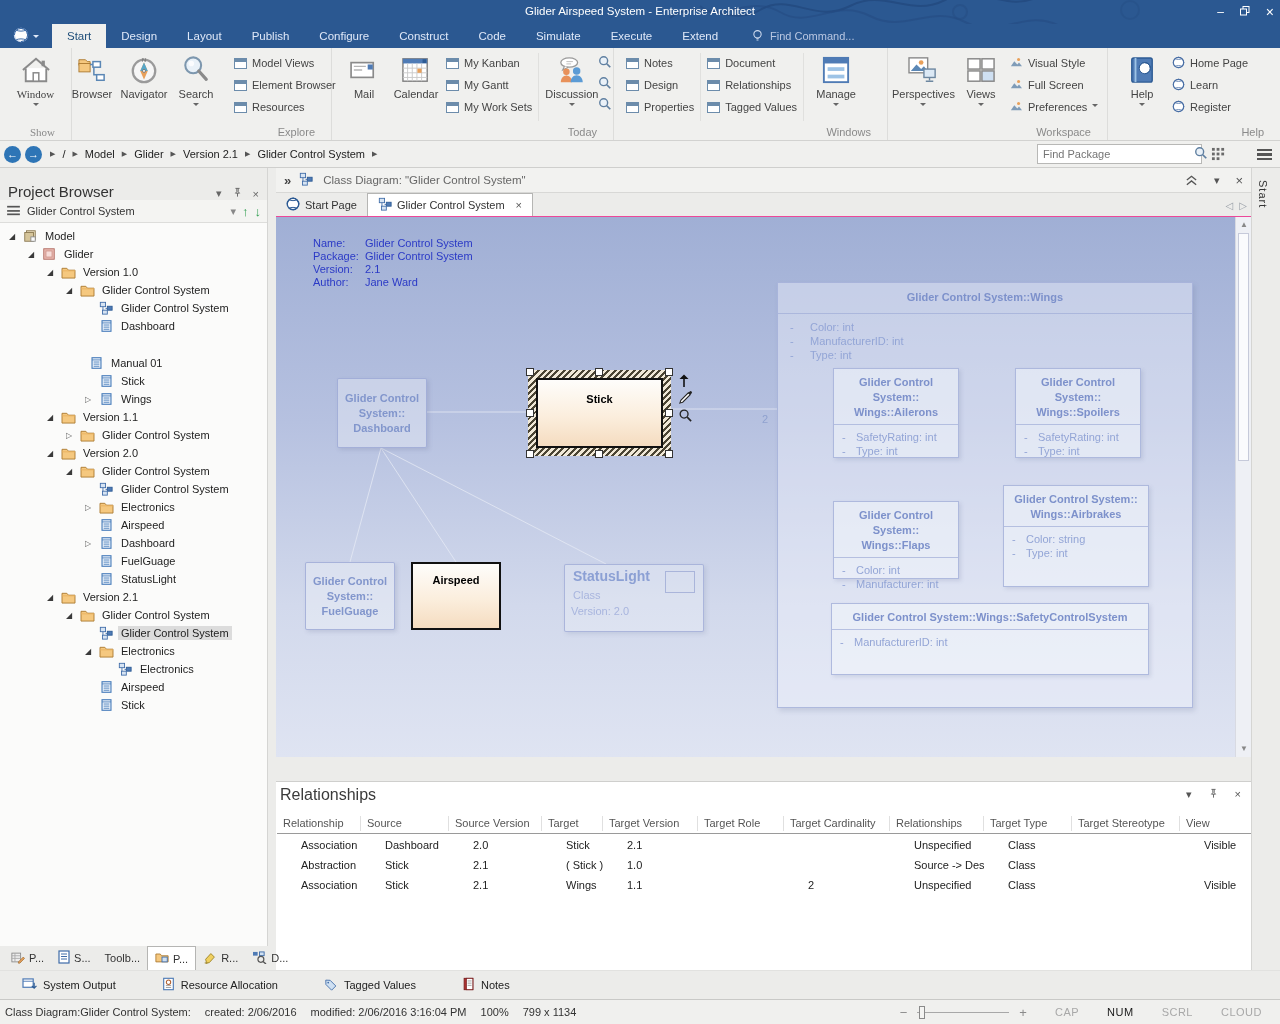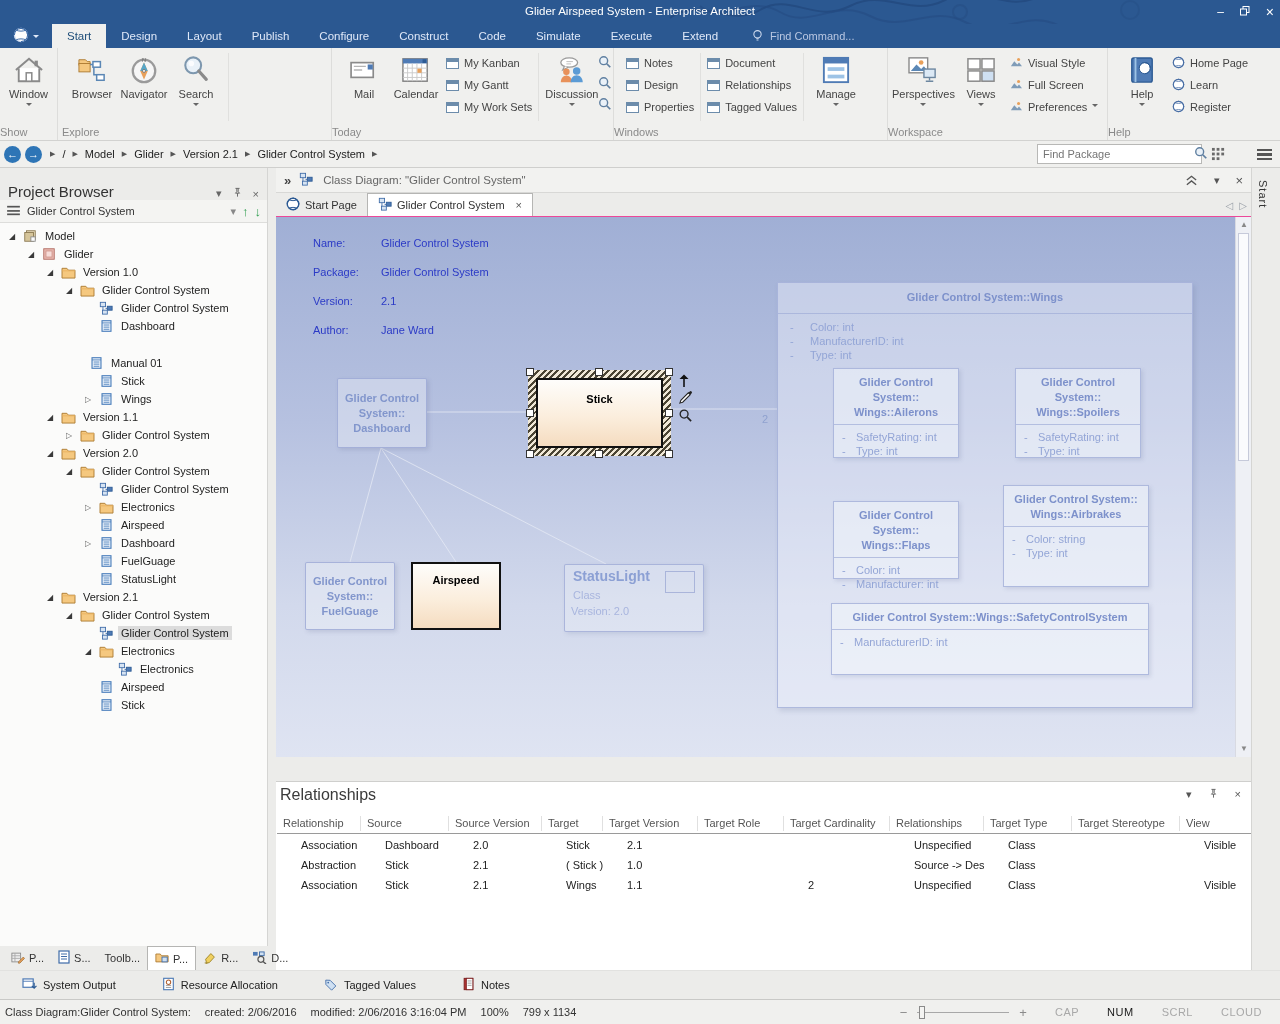--- a/index.html
+++ b/index.html
@@ -18,21 +18,21 @@
   
   .tabrow{position:absolute;left:0;top:24px;width:1280px;height:24px;background:#2b5891;display:flex;align-items:stretch;color:#dfe8f8;}
   .logo-btn{width:52px;display:flex;align-items:center;justify-content:center;gap:4px;}
   .rtab{padding:0 15px;display:flex;align-items:center;font-size:11.5px;cursor:default;}
   .rtab.active{background:#f0f0ee;color:#1f4e79;}
   .findcmd{margin-left:18px;display:flex;align-items:center;gap:6px;color:#b9c7e2;}
 
   
   .ribbon{position:absolute;left:0;top:48px;width:1280px;height:93px;background:#f0f0ee;border-bottom:1px solid #d2d2d0;}
   .rgroup{position:absolute;top:0;bottom:0;border-right:1px solid #dddddb;}
-  .rgroup-label{position:absolute;bottom:2px;left:0;right:16px;text-align:left;color:#8a8a8a;margin-top:40px;}
+  .rgroup-label{position:absolute;bottom:2px;left:0;right:16px;text-align:right;color:#8a8a8a;margin-top:40px;}
   .gbody{position:absolute;top:3px;left:0;right:0;height:72px;display:flex;align-items:flex-start;}
   .rlarge{display:flex;flex-direction:column;align-items:center;padding-top:2px;min-width:52px;color:#444;}
   .rlarge .ric{height:34px;display:flex;align-items:center;}
   .rlarge .rlab{margin-top:1px;}
   .car{width:0;height:0;border:3.5px solid transparent;border-top-color:#666;margin-top:3px;}
   .rsmcol{display:flex;flex-direction:column;justify-content:flex-start;padding-top:4px;gap:6px;}
   .rsm{display:flex;align-items:center;gap:5px;height:16px;color:#444;white-space:nowrap;}
   .w-ico{width:13px;height:11px;border:1px solid #6c8cab;background:#fff;position:relative;flex:0 0 auto;}
   .w-ico::before{content:"";position:absolute;left:0;right:0;top:0;height:3px;background:#6c8cab;}
   .vline{width:1px;background:#e0e0de;align-self:stretch;margin:2px 6px;}
@@ -78,21 +78,21 @@
   .dtab{display:flex;align-items:center;gap:5px;padding:0 10px;color:#333;cursor:default;}
   .dtab.active{background:#fff;border:1px solid #b5b5b3;border-bottom:0;}
   .dtab .x{margin-left:6px;color:#555;}
   .tabnav{position:absolute;right:4px;top:0;height:24px;display:flex;align-items:center;gap:6px;color:#9aa0a8;font-size:10px;}
 
   .canvas-wrap{position:absolute;left:0;top:49px;width:975px;height:540px;}
   .canvas{position:absolute;left:0;top:0;width:959px;height:540px;overflow:hidden;cursor:default;
           background:linear-gradient(180deg,#a0afd5 0%,#b6c1e0 38%,#d2d9ec 72%,#dfe4f2 100%);}
   .conn{position:absolute;left:0;top:0;}
 
-  .noteg{position:absolute;left:37px;top:20px;display:grid;grid-template-columns:52px auto;row-gap:0;color:#2b3ac6;line-height:13px;gap:16px;}
+  .noteg{position:absolute;left:37px;top:20px;display:grid;grid-template-columns:52px auto;row-gap:0;color:#2b3ac6;line-height:13px;}
 
   .ghost{position:absolute;border:1px solid rgba(150,162,210,.75);background:rgba(246,248,253,.35);border-radius:2px;
          box-shadow:2px 2px 4px rgba(90,100,140,.18);color:#8296cc;font-weight:bold;text-align:center;
          display:flex;align-items:center;justify-content:center;line-height:15px;}
 
   .wings{position:absolute;left:501px;top:65px;width:416px;height:426px;border:1px solid rgba(160,172,215,.8);
          background:rgba(240,244,252,.42);box-shadow:2px 3px 5px rgba(90,100,140,.18);}
   .wtitle{position:absolute;top:8px;left:0;right:0;text-align:center;color:#7d91cb;font-weight:bold;}
   .wdiv{position:absolute;top:30px;left:0;right:0;border-top:1px solid rgba(160,172,215,.7);}
   .wattrs{position:absolute;top:37px;left:10px;right:10px;}
@@ -203,21 +203,21 @@
       <span><svg width="13" height="13" viewBox="0 0 16 16">
             <circle cx="8" cy="6.5" r="4.5" fill="none" stroke="#cfdbef" stroke-width="1.3"></circle>
             <path d="M6.5 11.5h3M6.8 13.5h2.4" stroke="#cfdbef" stroke-width="1.3"></path>
           </svg></span>
       <span>Find Command...</span>
     </div>
   </div>
 
   <div class="ribbon">
 
-    <div class="rgroup" style="left:0;width:58px;">
+    <div class="rgroup" style="left:0;width:72px;font-family:Liberation Serif, serif;">
       <div class="gbody" style="justify-content:center;">
         <div class="rlarge">
           <span class="ric">
               <svg width="30" height="28" viewBox="0 0 32 30">
                 <path d="M2 15L16 3l14 12" fill="none" stroke="#8a8a8a" stroke-width="2.2"></path>
                 <path d="M5 13v14h22V13" fill="#fff" stroke="#8a8a8a" stroke-width="2"></path>
                 <rect x="13" y="18" width="6" height="9" fill="#fff" stroke="#8a8a8a" stroke-width="1.6"></rect>
                 <rect x="22" y="5" width="3.5" height="6" fill="#8a8a8a"></rect>
               </svg>
             </span>
@@ -259,20 +259,34 @@
               <svg width="28" height="30" viewBox="0 0 30 32">
                 <circle cx="12" cy="11" r="8.5" fill="#e9f1f8" stroke="#7d97ae" stroke-width="2.2"></circle>
                 <circle cx="10" cy="9" r="3" fill="#fff" opacity=".8"></circle>
                 <path d="M18 17l8 9" stroke="#8a8a8a" stroke-width="3.4" stroke-linecap="round"></path>
               </svg>
             </span>
           <span class="rlab">Search</span>
           <span class="car"></span>
         </div>
         <div class="vline"></div>
+        <div class="rsmcol">
+          <div class="rsm">
+              <span class="w-ico"></span>
+              <span>Model Views</span>
+            </div>
+          <div class="rsm">
+              <span class="w-ico"></span>
+              <span>Element Browser</span>
+            </div>
+          <div class="rsm">
+              <span class="w-ico"></span>
+              <span>Resources</span>
+            </div>
+        </div>
       </div>
       <div class="rgroup-label">Explore</div>
     </div>
 
     <div class="rgroup" style="left:332px;width:282px;">
       <div class="gbody" style="padding-left:6px;">
         <div class="rlarge">
           <span class="ric">
               <svg width="30" height="24" viewBox="0 0 32 26">
                 <rect x="2" y="5" width="24" height="16" fill="#fff" stroke="#8a8a8a" stroke-width="1.8"></rect>

